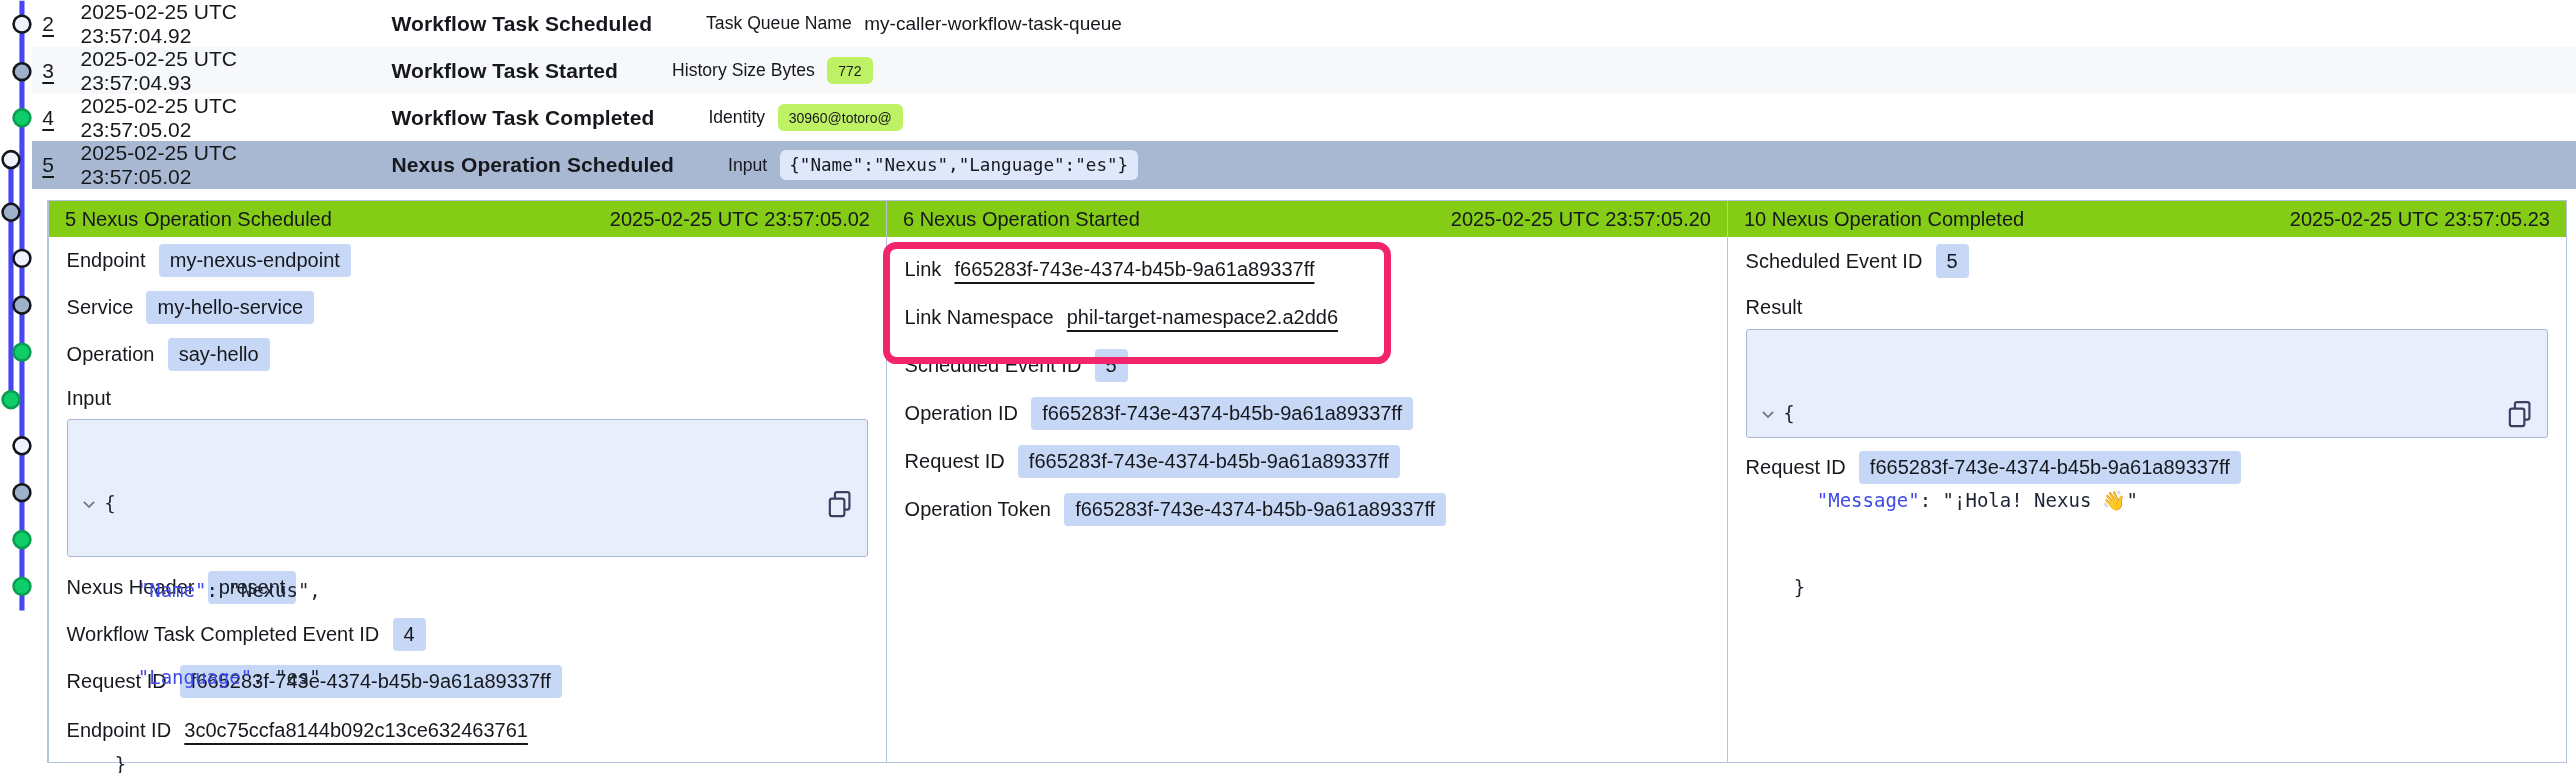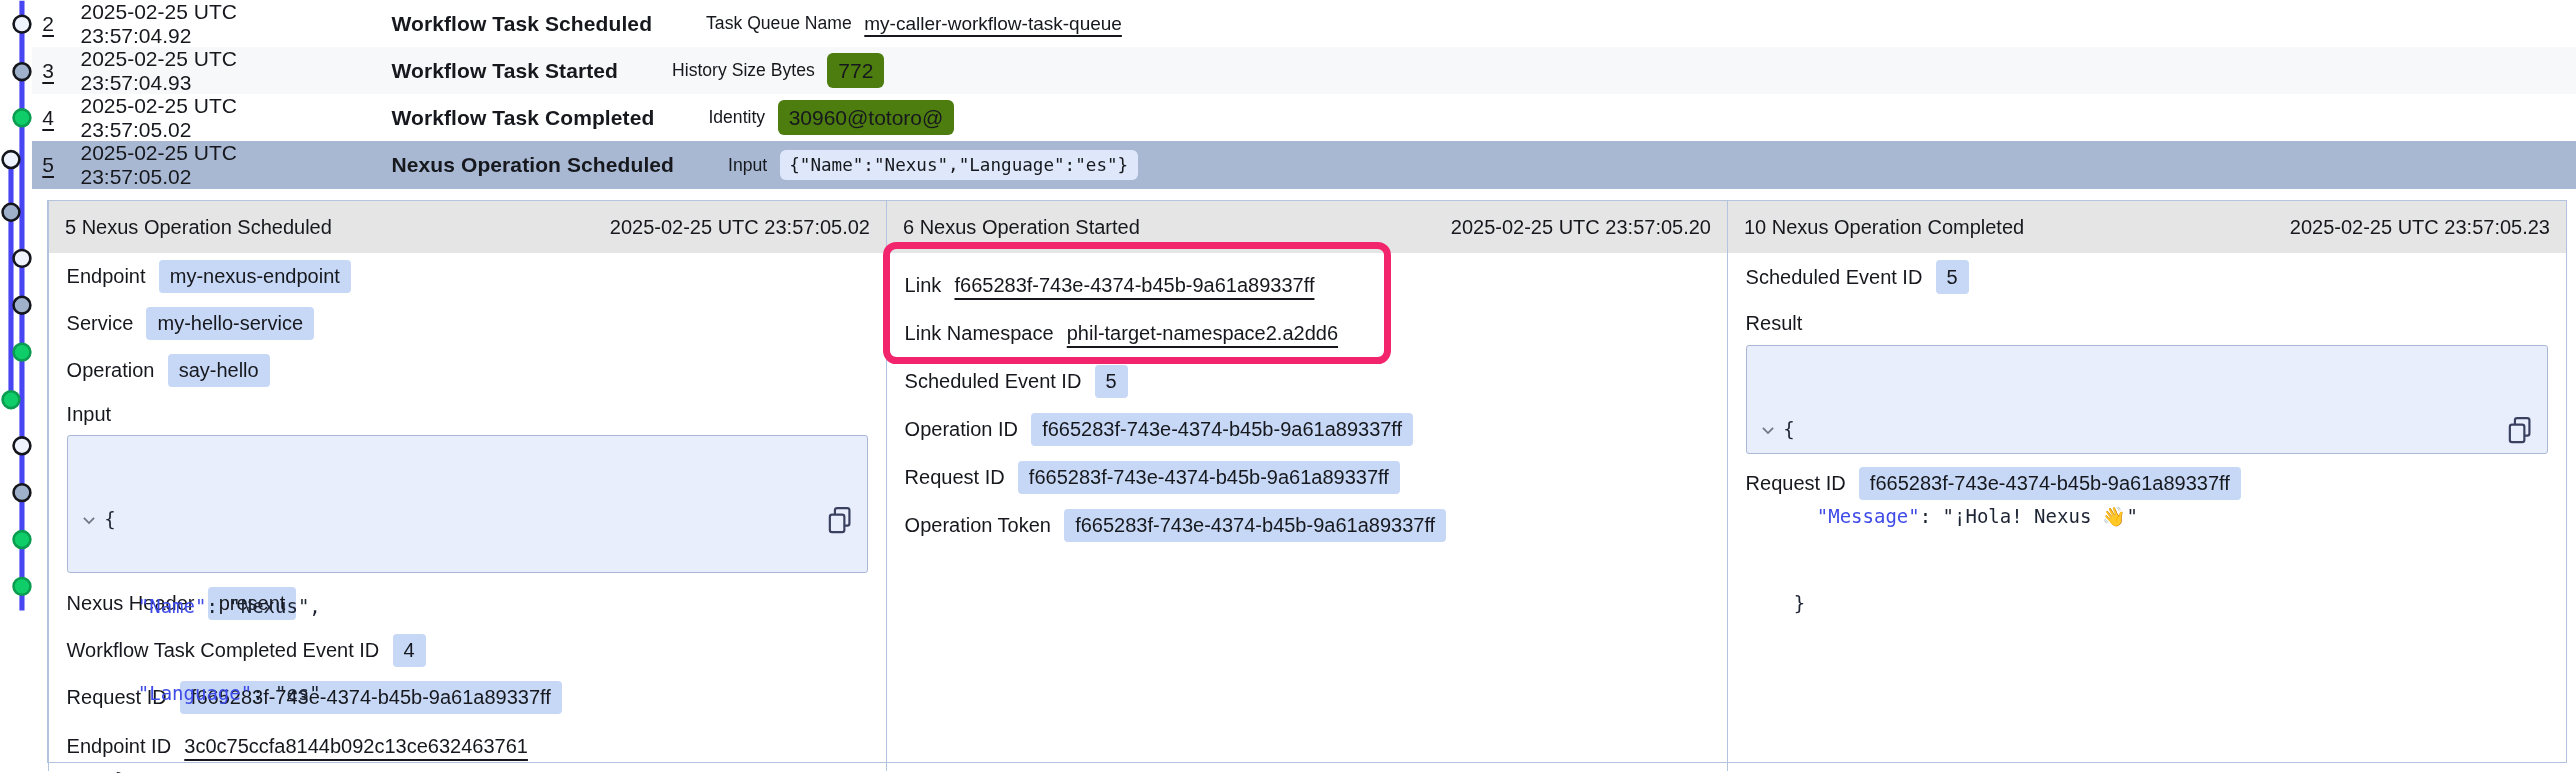--- a/index.html
+++ b/index.html
@@ -24,42 +24,42 @@
     margin-left:10.3px; width:23.5px; flex:none;
     font-size:21px; font-weight:500;
     text-decoration:underline; text-decoration-thickness:1.5px; text-underline-offset:4.4px;
   }
   .ev-time { margin-left:14.7px; width:266px; flex:none; font-size:21px; }
   .ev-name { margin-left:45px; font-size:21px; font-weight:700; letter-spacing:0.1px; }
   .ev-detail { display:flex; align-items:center; margin-left:54px; gap:12.5px; }
   .ev-detail-label { font-size:17.6px;text-align:center; }
   .ev-link {
     font-size:19px; font-weight:500;
-    text-decoration:underline; text-decoration-thickness:2.2px; text-underline-offset:5.1px;
+    text-decoration-thickness:2.2px; text-underline-offset:5.1px;
   }
   .badge {
-    background:#4d7c0f; border-radius:5.9px; padding:5.9px 11px;
-    font-size:21px; white-space:nowrap;
+    background:#bef264; border-radius:5.9px; padding:5.9px 11px;
+    font-size:14px; white-space:nowrap;
   }
   .badge.mono {
     font-family:"DejaVu Sans Mono", monospace;
     font-size:17.6px; background:#dfe8fa; padding:5.1px 9.5px;
   }
 
   
   .panels {
     position:absolute; left:47px; top:200px; width:2520px; height:563px;
     border:1.5px solid #b3c3e0;
     display:grid; grid-template-columns:838px 841px 839px;
     background:#ffffff;
   }
   .panel { position:relative; border-left:1.5px solid #b3c3e0; min-width:0; }
   .panel:first-child { border-left:none; }
   .panel-header {
-    height:52px; background:#e5e5e5;
+    height:36px; background:#84cc16;
     display:flex; justify-content:space-between; align-items:center;
     padding:0 16px; font-size:20px;
   }
   .panel-title { font-weight:500; }
   .panel-time { font-weight:400; }
   .panel-body { padding:0 17.6px; }
 
   .field { display:flex; align-items:center; gap:13.2px; height:47px; font-size:20px; white-space:nowrap; }
   .field.tall { height:48px;align-items:center; }
   .fbadge { background:#c7d8f6; border-radius:4px; padding:5.1px 11px; font-size:20px; }

